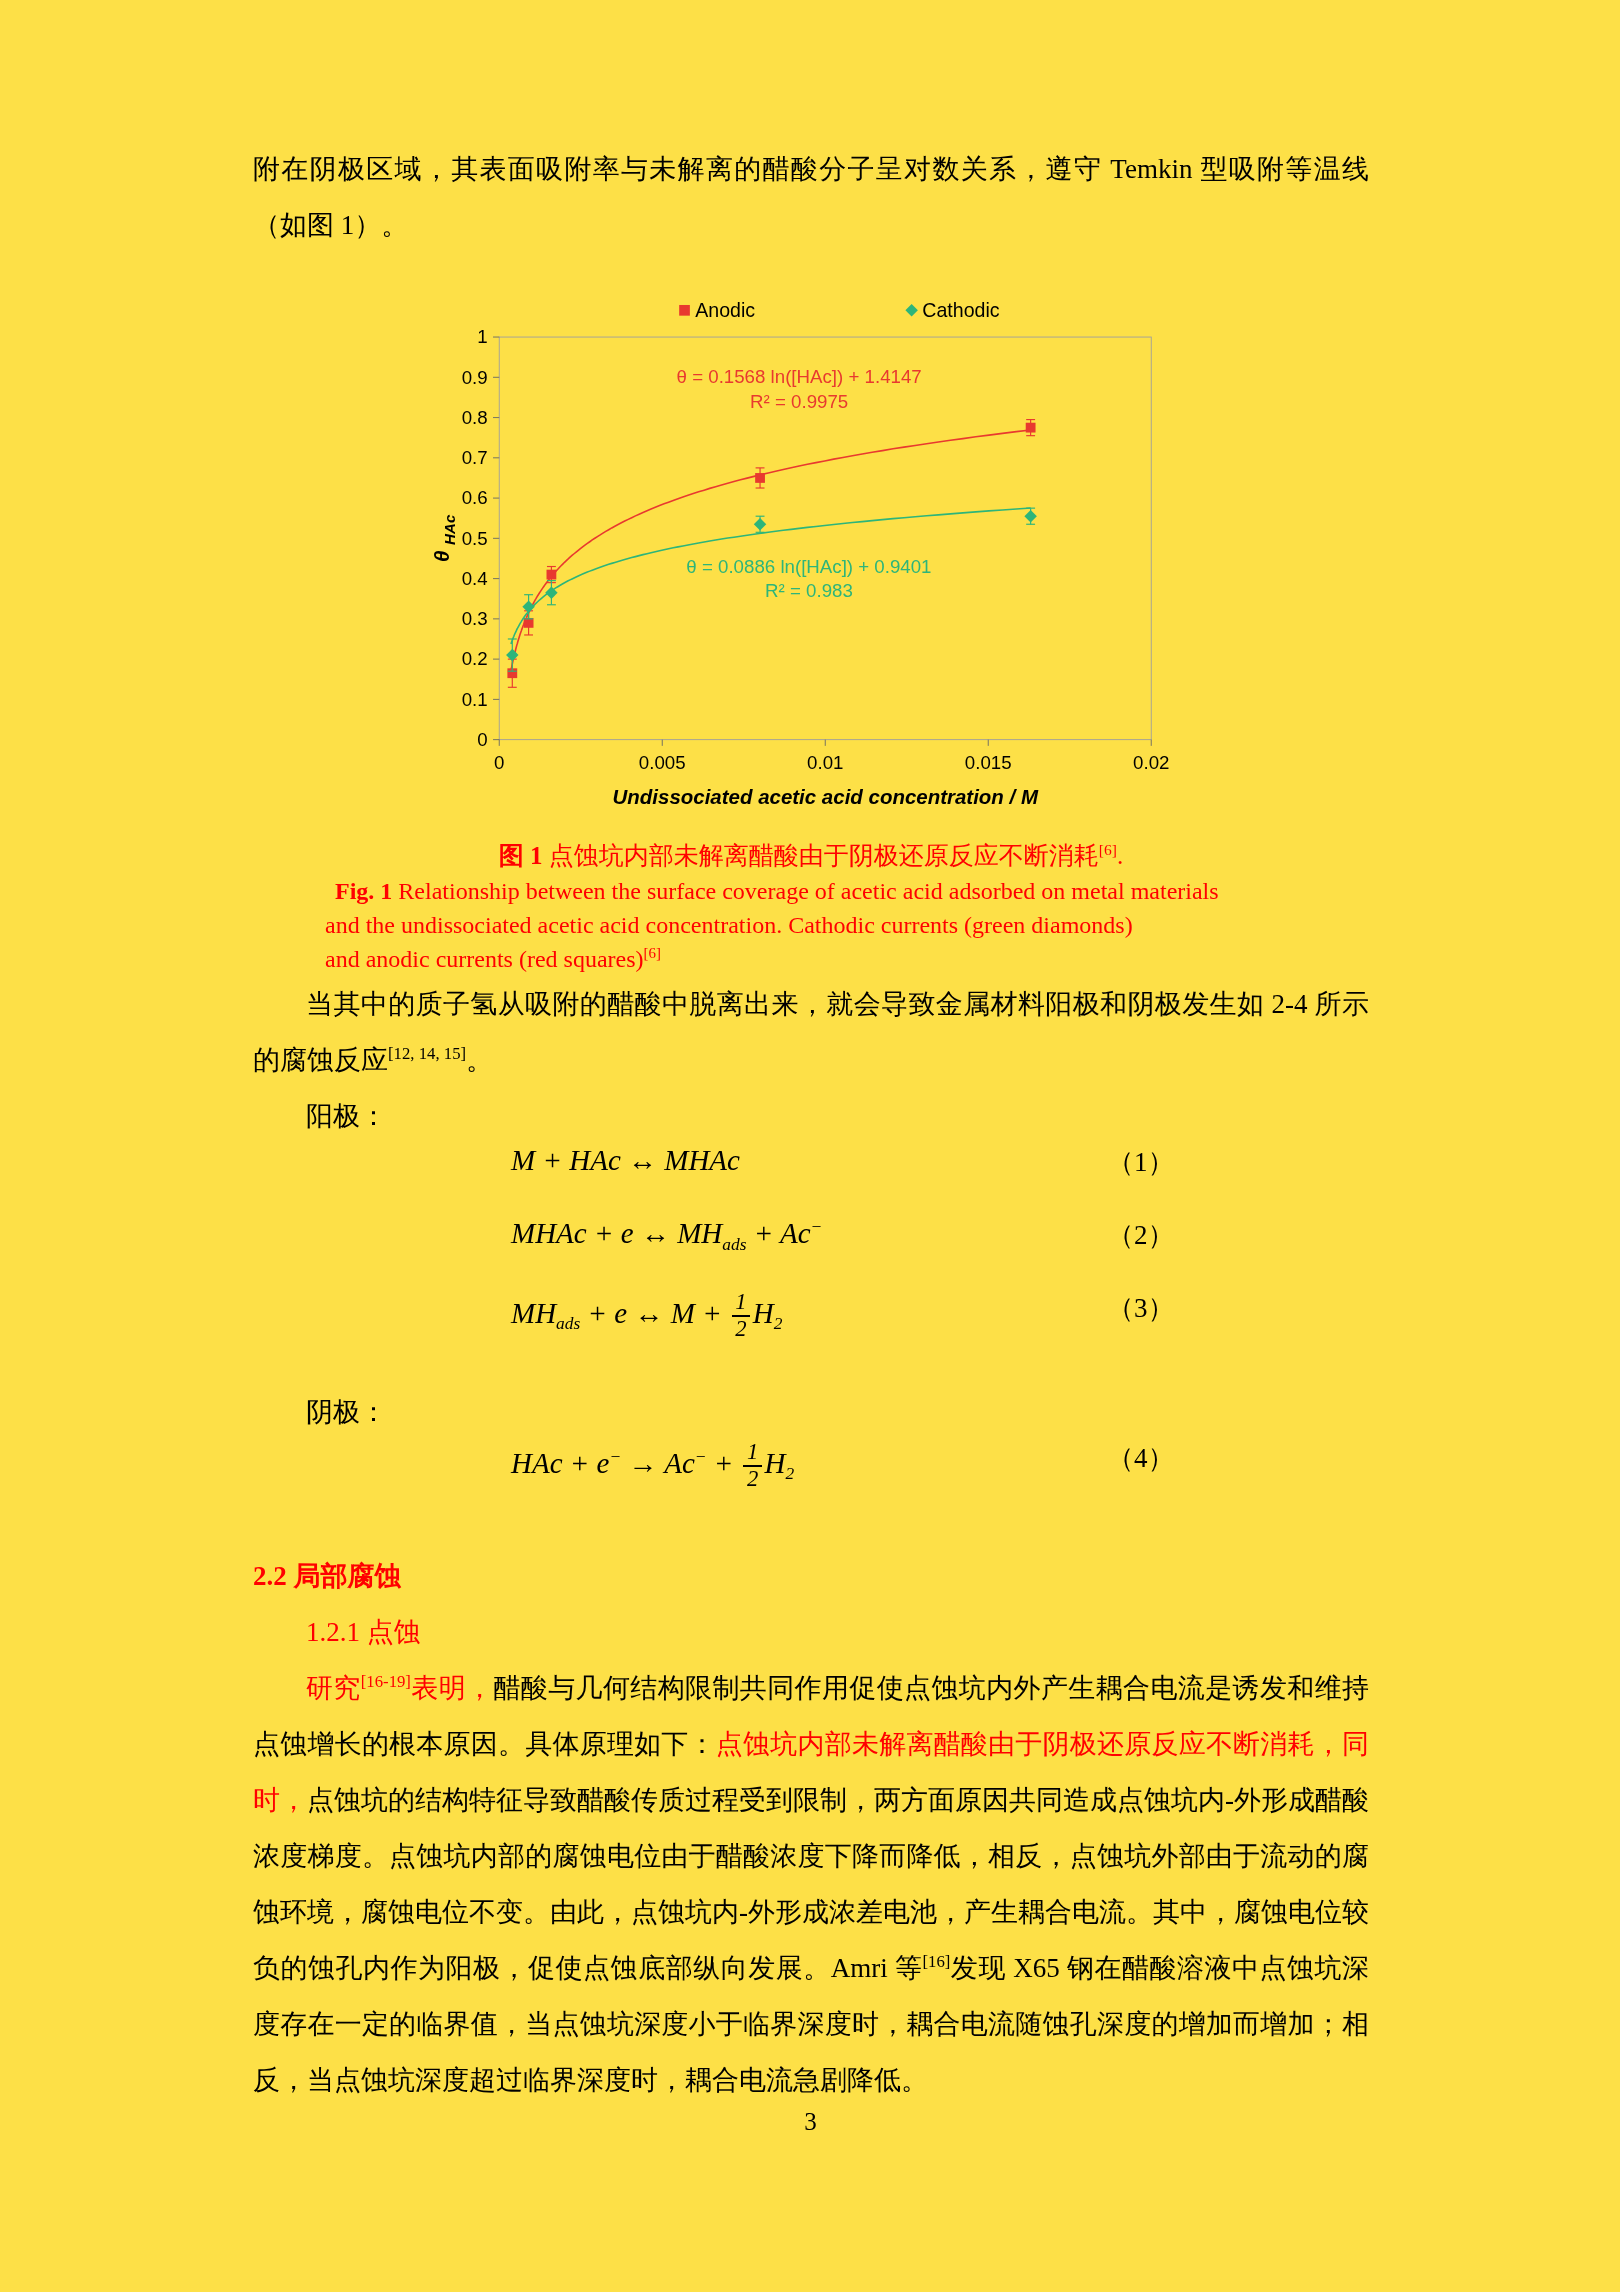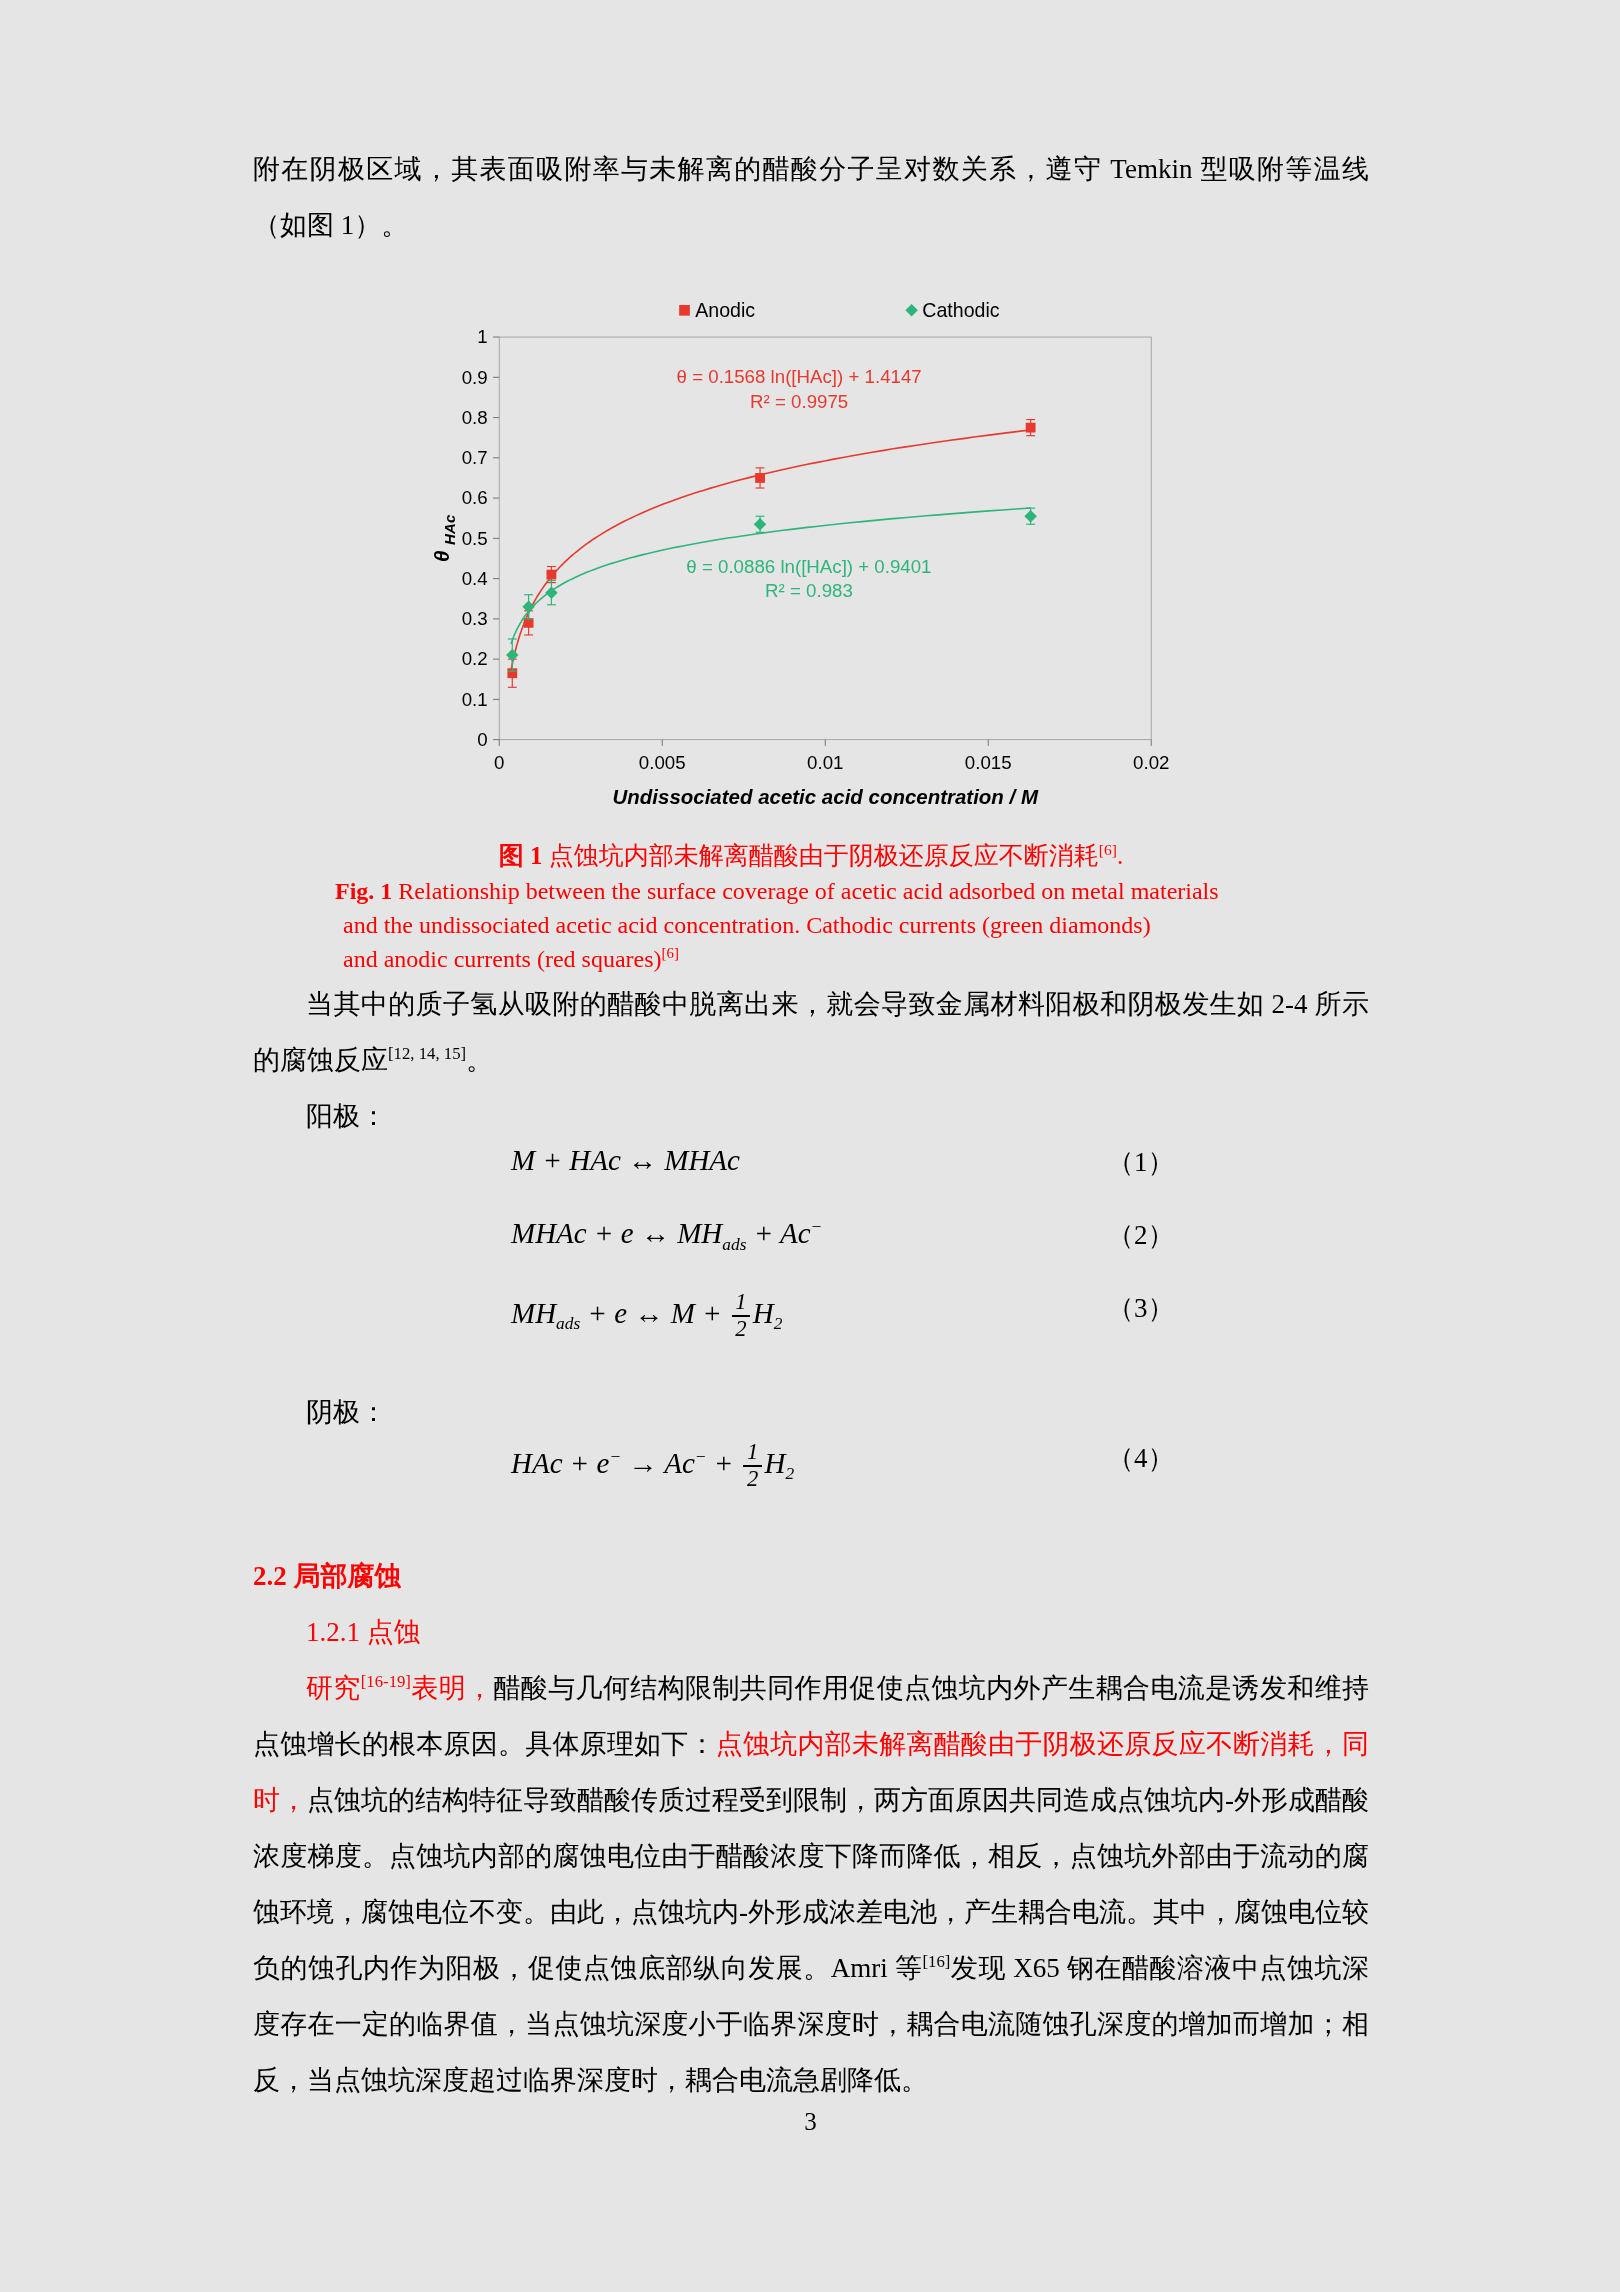--- a/index.html
+++ b/index.html
@@ -1,38 +1,38 @@
 <!DOCTYPE html>
 <html style="font-size:14.3px"><head>
 <meta charset="utf-8">
 <style>
   html,body{margin:0;padding:0;background:#777;}
   .page{
     position:relative;
     width:1621px;height:2293px;
-    background:#e5e5e5;
+    background:#fde047;
     font-family:"Liberation Serif","DejaVu Serif",serif;
     color:#000;
     overflow:hidden;
   }
   .content{position:absolute;left:253px;width:1116px;top:141px;}
   .para{font-size:27px;line-height:56px;text-align:justify;margin:0;}
   .indent{text-indent:53px;}
   .red{color:#ff0000;}
   .bold{font-weight:bold;}
   .sup{font-size:0.62em;vertical-align:super;line-height:0;}
 
   
   .figure{margin:0;}
   .chart-wrap{width:766px;margin:41px auto 0;}
   #chart-svg{display:block;font-family:"Liberation Sans","DejaVu Sans",sans-serif;}
   .cap-cn{margin-top:9px;text-align:center;font-size:25px;line-height:36px;color:#ff0000;}
   .cap-en{font-size:24px;line-height:34px;color:#ff0000;}
   .cap-line1{margin-left:82px;}
-  .cap-line2,.cap-line3{margin-left:90px;}
+  .cap-line2,.cap-line3{margin-left:72px;}
 
   
   .eq-block{margin:0;}
   .eq-row{position:relative;margin-left:258px;height:73px;display:flex;align-items:flex-start;
           font-size:29px;font-style:italic;}
   .eq-row.tall{height:94px;}
   .eq-num{position:absolute;left:596px;font-style:normal;font-size:27px;color:#000;}
   .esub{font-size:0.6em;vertical-align:sub;line-height:0;}
   .esup{font-size:0.6em;vertical-align:super;line-height:0;}
   .frac{display:inline-flex;flex-direction:column;align-items:center;vertical-align:middle;

